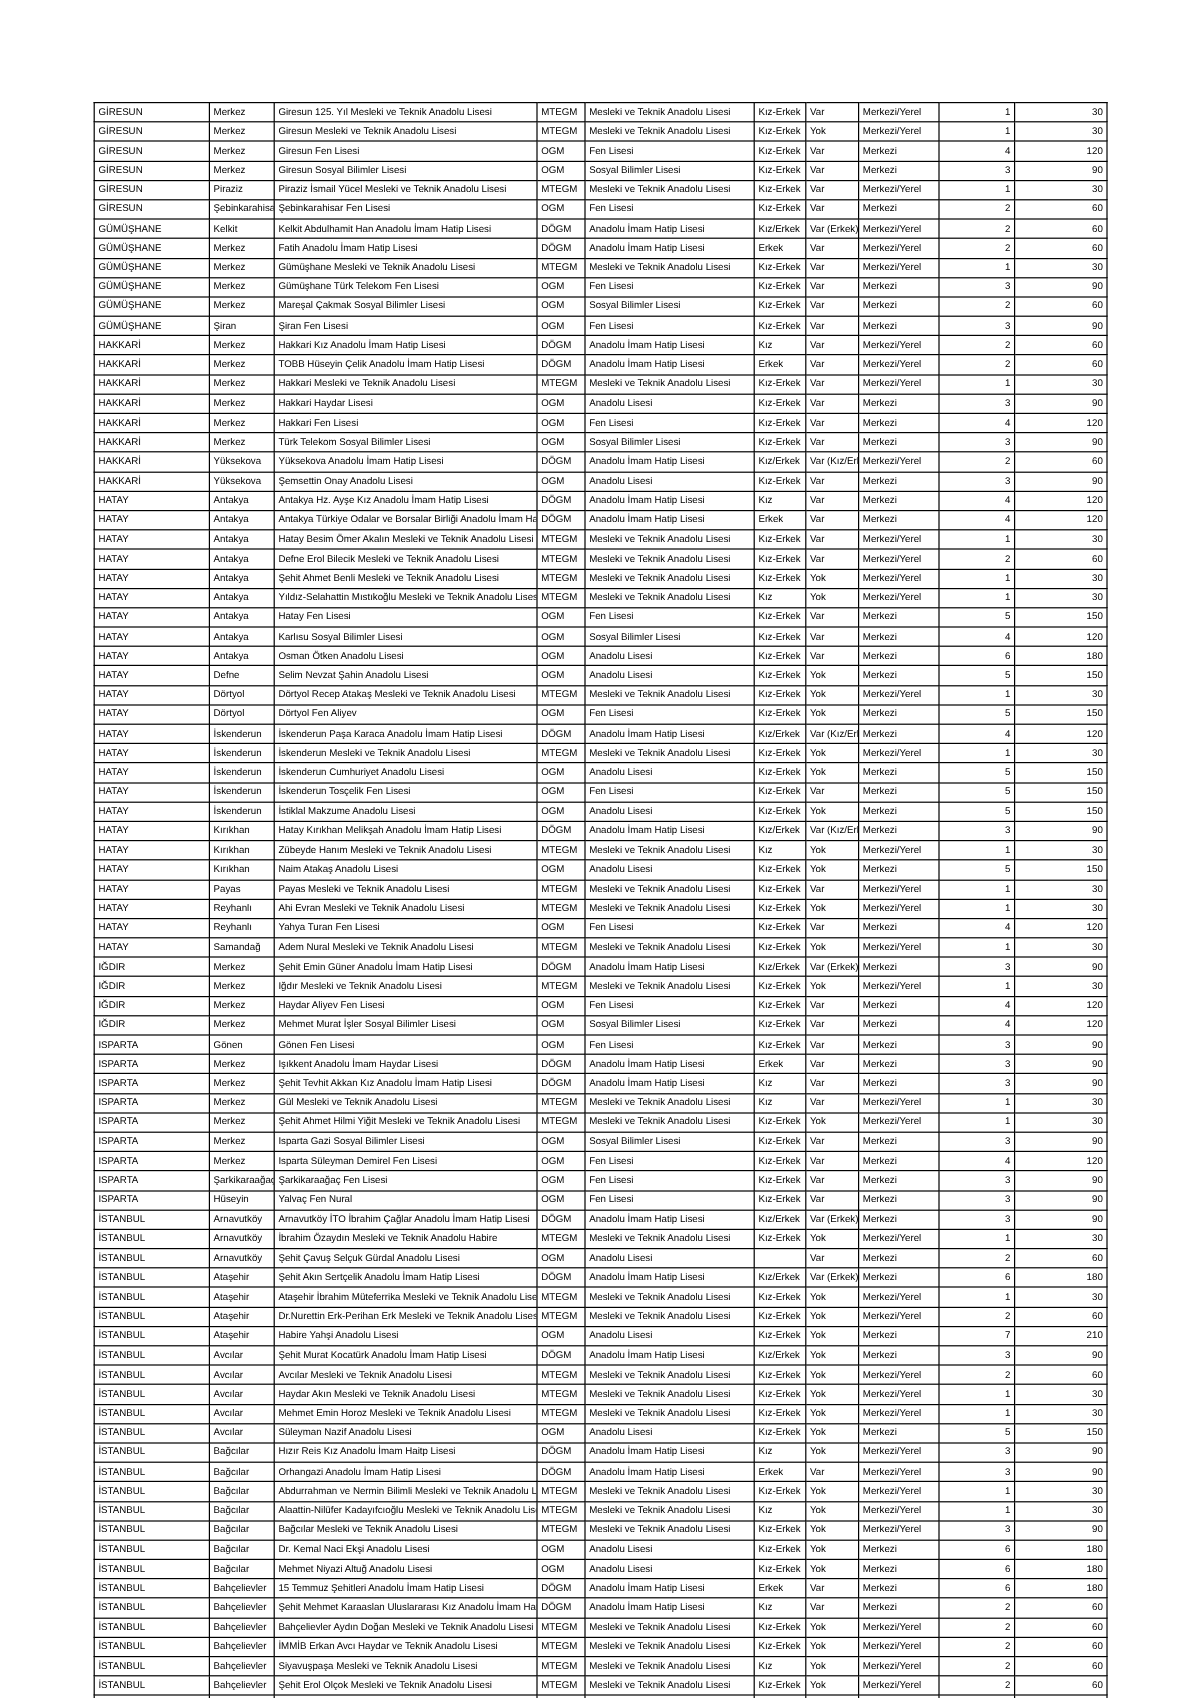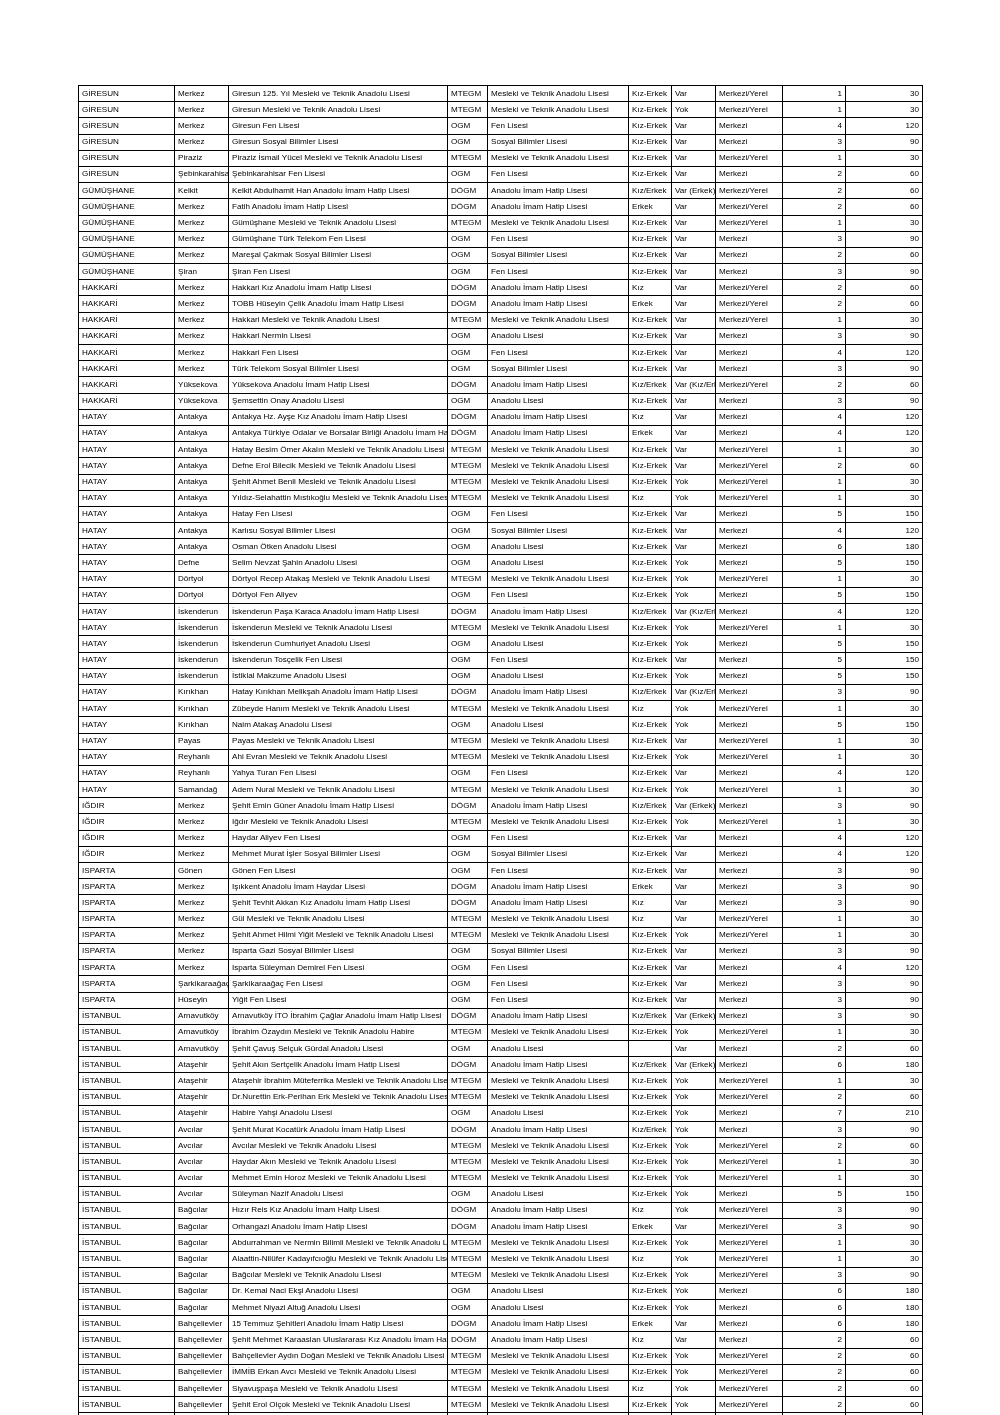--- a/index.html
+++ b/index.html
@@ -247,21 +247,21 @@
           <td>Mesleki ve Teknik Anadolu Lisesi</td>
           <td>Kız-Erkek</td>
           <td>Var</td>
           <td>Merkezi/Yerel</td>
           <td class="num">1</td>
           <td class="num">30</td>
         </tr>
         <tr>
           <td>HAKKARİ</td>
           <td>Merkez</td>
-          <td>Hakkari Nermin Lisesi</td>
+          <td>Hakkari Haydar Lisesi</td>
           <td>OGM</td>
           <td>Anadolu Lisesi</td>
           <td>Kız-Erkek</td>
           <td>Var</td>
           <td>Merkezi</td>
           <td class="num">3</td>
           <td class="num">90</td>
         </tr>
         <tr>
           <td>HAKKARİ</td>
@@ -739,21 +739,21 @@
           <td>Fen Lisesi</td>
           <td>Kız-Erkek</td>
           <td>Var</td>
           <td>Merkezi</td>
           <td class="num">3</td>
           <td class="num">90</td>
         </tr>
         <tr>
           <td>ISPARTA</td>
           <td>Hüseyin</td>
-          <td>Yiğit Fen Lisesi</td>
+          <td>Yalvaç Fen Nural</td>
           <td>OGM</td>
           <td>Fen Lisesi</td>
           <td>Kız-Erkek</td>
           <td>Var</td>
           <td>Merkezi</td>
           <td class="num">3</td>
           <td class="num">90</td>
         </tr>
         <tr>
           <td>İSTANBUL</td>
@@ -1015,21 +1015,21 @@
           <td>Mesleki ve Teknik Anadolu Lisesi</td>
           <td>Kız-Erkek</td>
           <td>Yok</td>
           <td>Merkezi/Yerel</td>
           <td class="num">2</td>
           <td class="num">60</td>
         </tr>
         <tr>
           <td>İSTANBUL</td>
           <td>Bahçelievler</td>
-          <td>İMMİB Erkan Avcı Mesleki ve Teknik Anadolu Lisesi</td>
+          <td>İMMİB Erkan Avcı Haydar ve Teknik Anadolu Lisesi</td>
           <td>MTEGM</td>
           <td>Mesleki ve Teknik Anadolu Lisesi</td>
           <td>Kız-Erkek</td>
           <td>Yok</td>
           <td>Merkezi/Yerel</td>
           <td class="num">2</td>
           <td class="num">60</td>
         </tr>
         <tr>
           <td>İSTANBUL</td>

